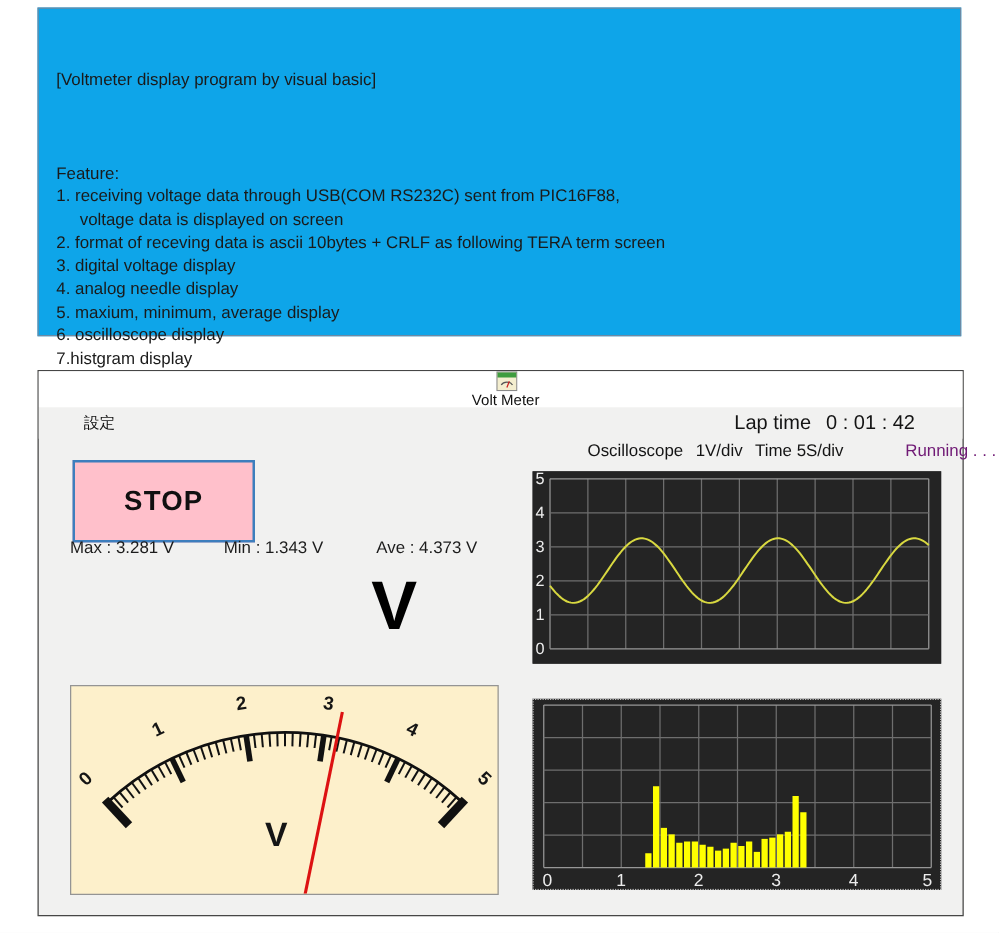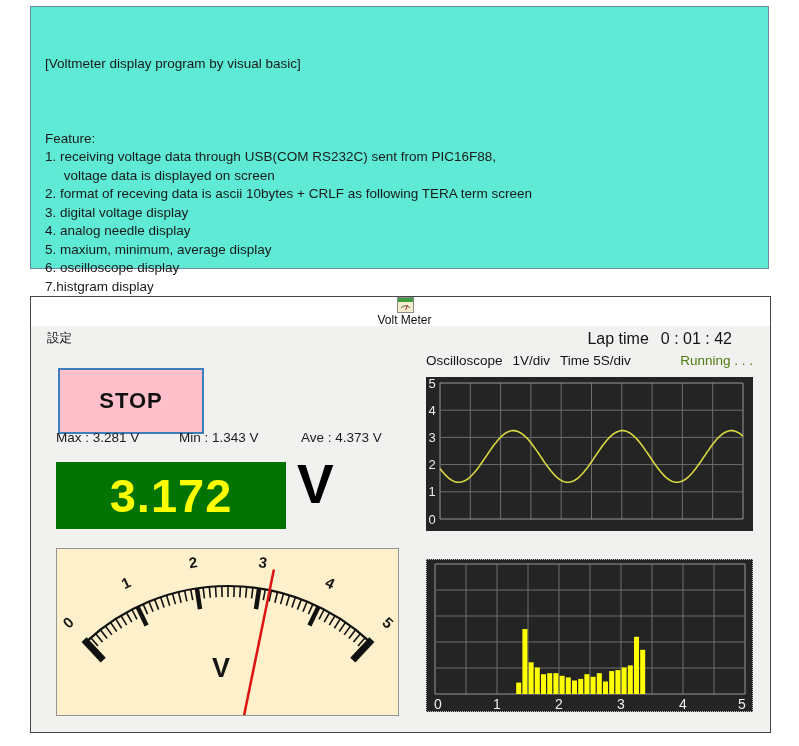--- a/index.html
+++ b/index.html
@@ -2,21 +2,21 @@
 <html><head>
 <meta charset="utf-8">
 <style>
   html,body{margin:0;padding:0;background:#ffffff;}
   body{font-family:"Liberation Sans", sans-serif; -webkit-font-smoothing:antialiased;}
   .page{position:relative;width:799px;height:746px;background:#ffffff;overflow:hidden;}
 
   
   .spec-box{
     position:absolute;left:30px;top:6px;width:739px;height:263px;
-    border:1px solid #6b8aa5;background:#5eead4;box-sizing:border-box;
+    border:1px solid #6b8aa5;background:#0ea5e9;box-sizing:border-box;
     padding:11px 14px;color:#1a1a1a;font-size:13.5px;line-height:18.5px;
     white-space:pre-wrap;
   }
   .spec-title{margin-bottom:19px;}
   .spec-line{white-space:pre-wrap;}
 
   
   .window{
     position:absolute;left:30px;top:296px;width:741px;height:437px;
     background:#f1f1f0;border:1px solid #464646;box-sizing:border-box;
@@ -32,21 +32,21 @@
     width:46px;height:100%;display:flex;align-items:center;justify-content:center;
     font-size:14px;color:#111;cursor:default;
   }
   .max-glyph{width:10px;height:10px;border:1px solid #111;display:block;}
   .close-glyph{font-size:13px;}
 
   .menubar{
     position:absolute;left:0;top:29px;right:0;height:25px;background:#f1f1f0;
     display:flex;align-items:center;font-size:12.5px;color:#111;
   }
-  .menu-item{padding:0 8px;margin-left:8px;}
+  .menu-item{padding:0 8px;margin-left:28px;}
   .laptime{margin-left:auto;padding-right:38px;font-size:16px;color:#141414;display:flex;gap:12px;}
 
   
   .stop-btn{
     position:absolute;left:27px;top:71px;width:146px;height:66px;
     background:#ffc0cb;border:2px solid #3d7ebd;box-sizing:border-box;
     display:flex;align-items:center;justify-content:center;
     font-size:22px;font-weight:bold;color:#101010;letter-spacing:1px;cursor:default;
   }
   .stats{position:absolute;left:0;top:133px;width:460px;height:18px;font-size:13.5px;color:#1c1c1c;text-align:center;}
@@ -69,24 +69,24 @@
     position:absolute;left:25px;top:251px;width:343px;height:168px;
     background:#fdf0cb;border:1px solid #949494;box-sizing:border-box;overflow:hidden;
   }
   .gauge-panel svg{display:block;}
 
   
   .osc-header,.histo-header{
     position:absolute;left:395px;width:327px;height:18px;
     font-size:13.5px;color:#141414;display:flex;align-items:center;
   }
-  .osc-header{top:54px;} .histo-header{top:241px;}
+  .osc-header{top:54px;margin-left:44px;} .histo-header{top:241px;}
   .hdr-gap{margin-left:10px;}
   .hdr-right{margin-left:auto;display:flex;gap:10px;}
-  .running{color:#4d7c0f;}
+  .running{color:#701a75;}
 
   .scope-panel{
     position:absolute;left:395px;top:80px;width:327px;height:154px;background:#242424;
   }
   .histo-panel{
     position:absolute;left:395px;top:262px;width:327px;height:153px;background:#242424;
     border:1px dotted #b9b9b9;box-sizing:border-box;
   }
   .scope-panel svg,.histo-panel svg{display:block;}
 </style>
@@ -132,23 +132,20 @@
     </div>
 
     <div class="stop-btn">STOP</div>
 
     <div class="stats">
       <span class="stat stat-max"><span>Max : </span><b>3.281 V</b></span>
       <span class="stat stat-min"><span>Min : </span><b>1.343 V</b></span>
       <span class="stat stat-ave"><span>Ave : </span><b>4.373 V</b></span>
     </div>
 
-    <div class="digital">
-      <span class="digital-value">3.172</span>
-    </div>
     <div class="digital-unit">V</div>
 
     <div class="gauge-panel" id="gauge-panel">
         <svg width="341" height="166" viewBox="0 0 341 166">
           <path d="M 29.1 92.9 A 208 208 0 0 1 312.9 92.9" fill="none" stroke="#111111" stroke-width="2.2"></path>
           <line x1="27.1" y1="90.7" x2="46.2" y2="111.2" stroke="#111111" stroke-width="7"></line>
           <line x1="33.8" y1="88.7" x2="41.0" y2="97.0" stroke="#111111" stroke-width="1.6"></line>
           <line x1="38.5" y1="84.6" x2="45.5" y2="93.1" stroke="#111111" stroke-width="1.6"></line>
           <line x1="43.4" y1="80.7" x2="50.1" y2="89.4" stroke="#111111" stroke-width="1.6"></line>
           <line x1="48.4" y1="77.0" x2="54.9" y2="85.9" stroke="#111111" stroke-width="1.6"></line>

